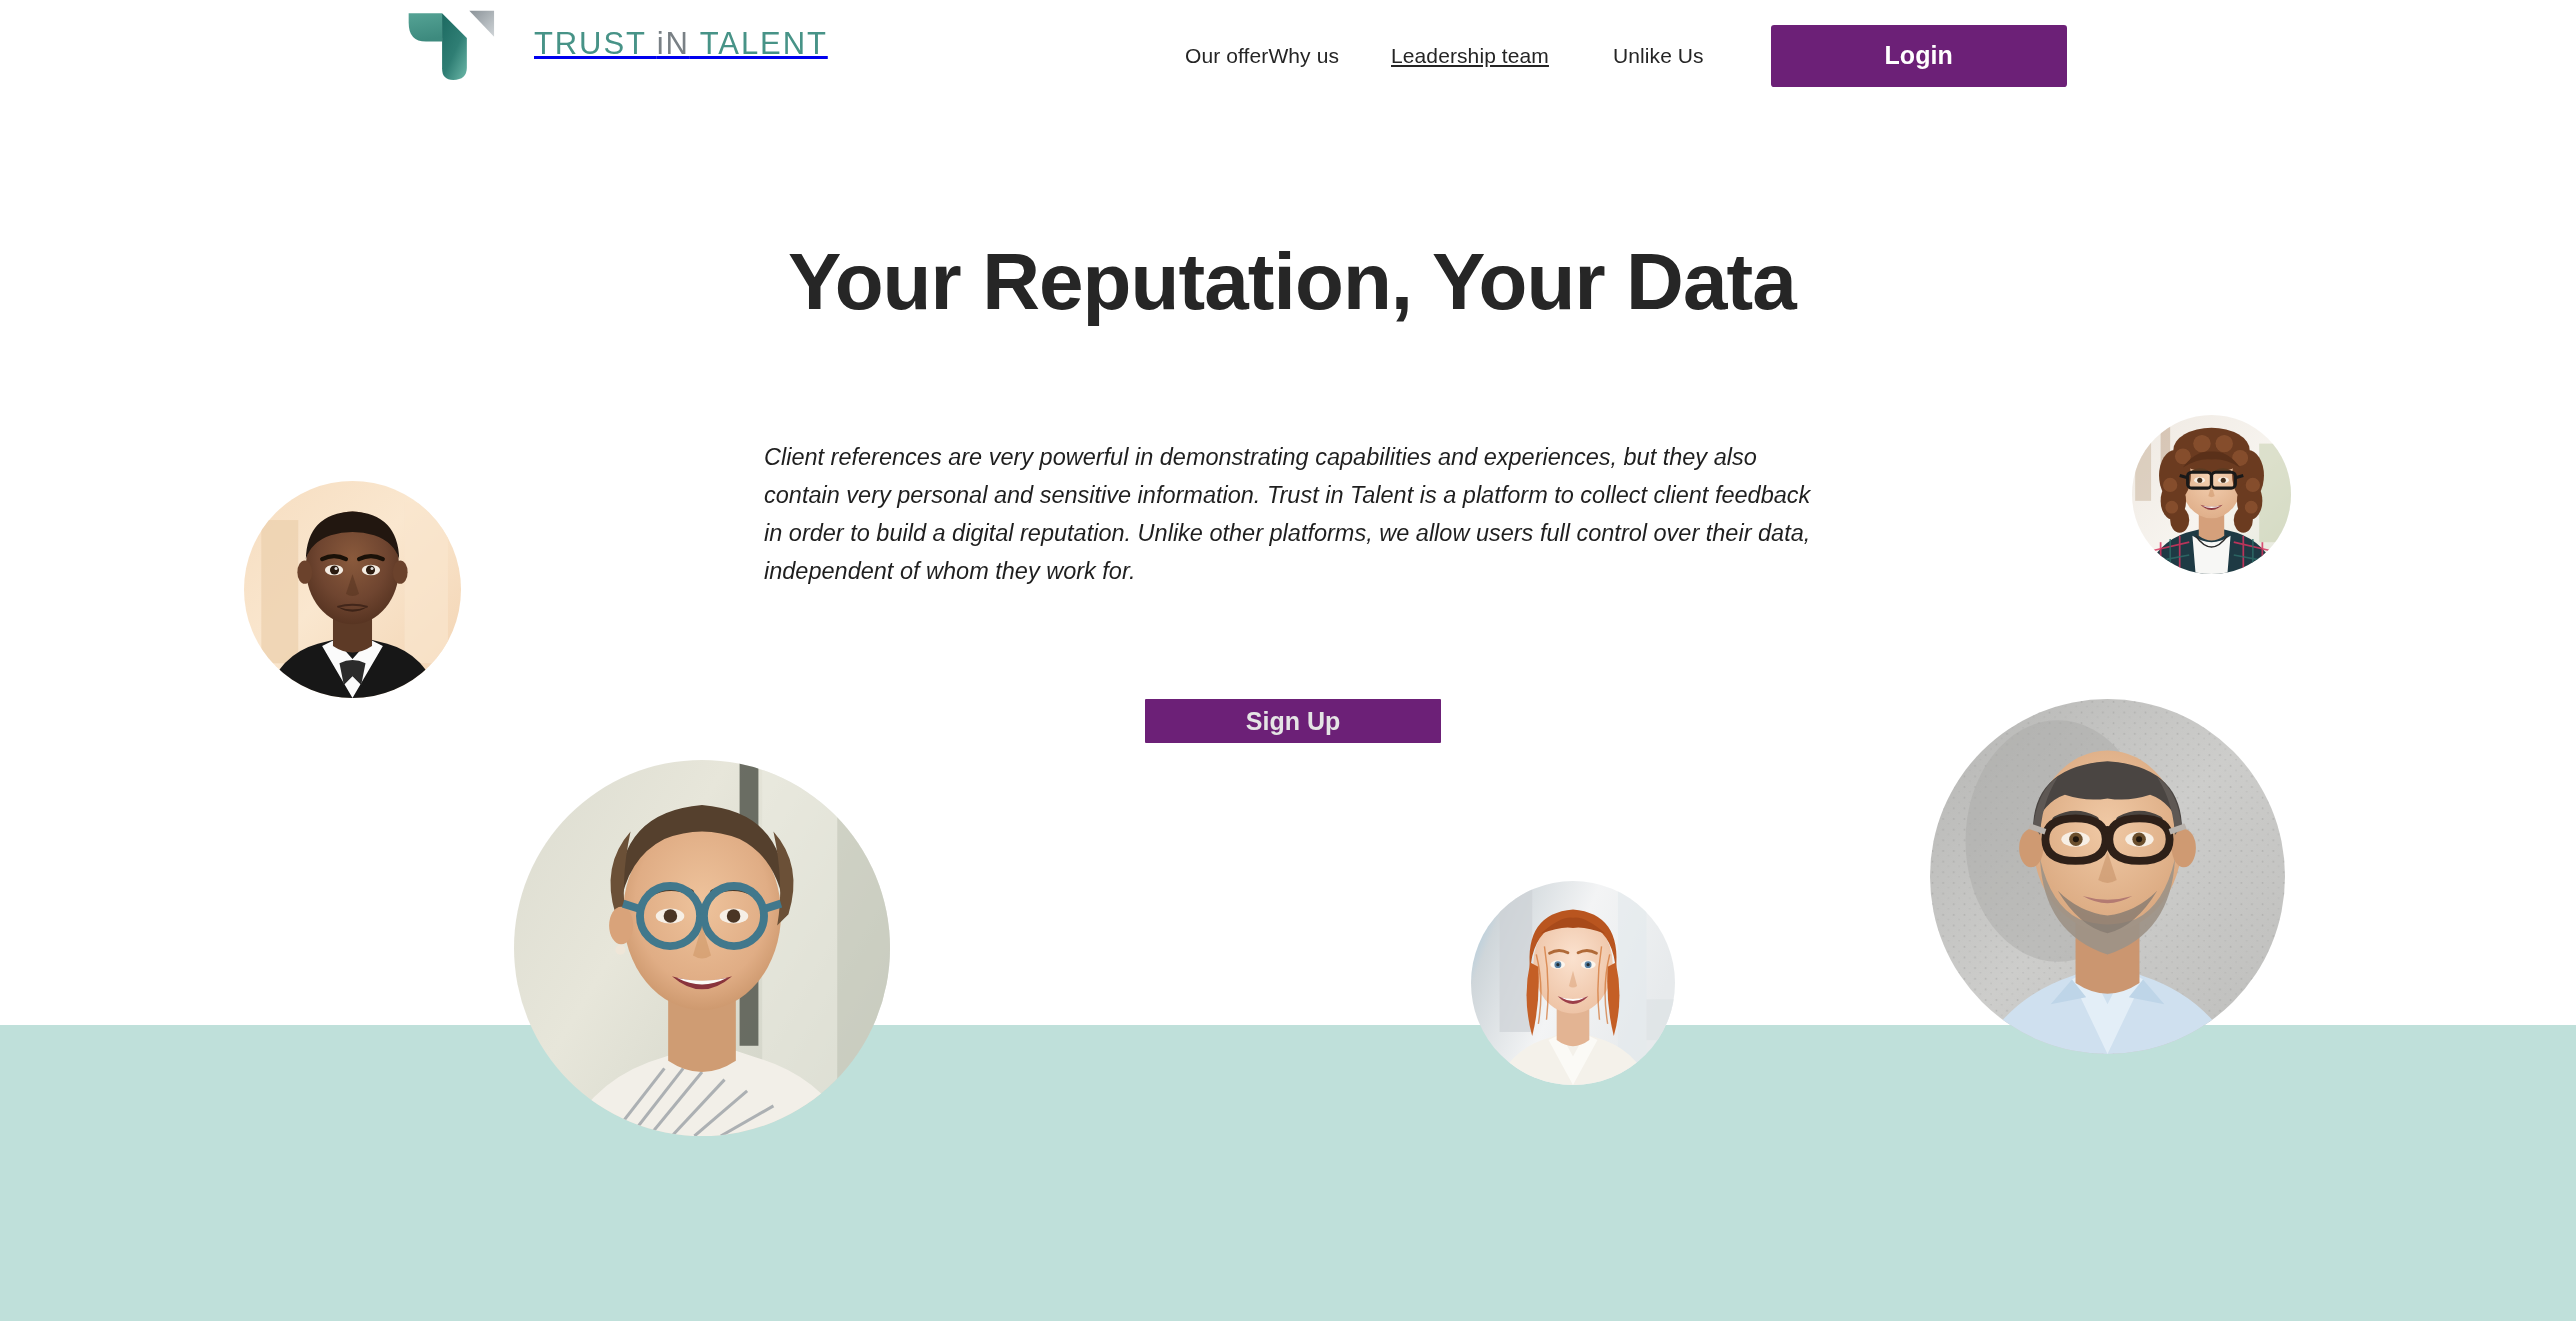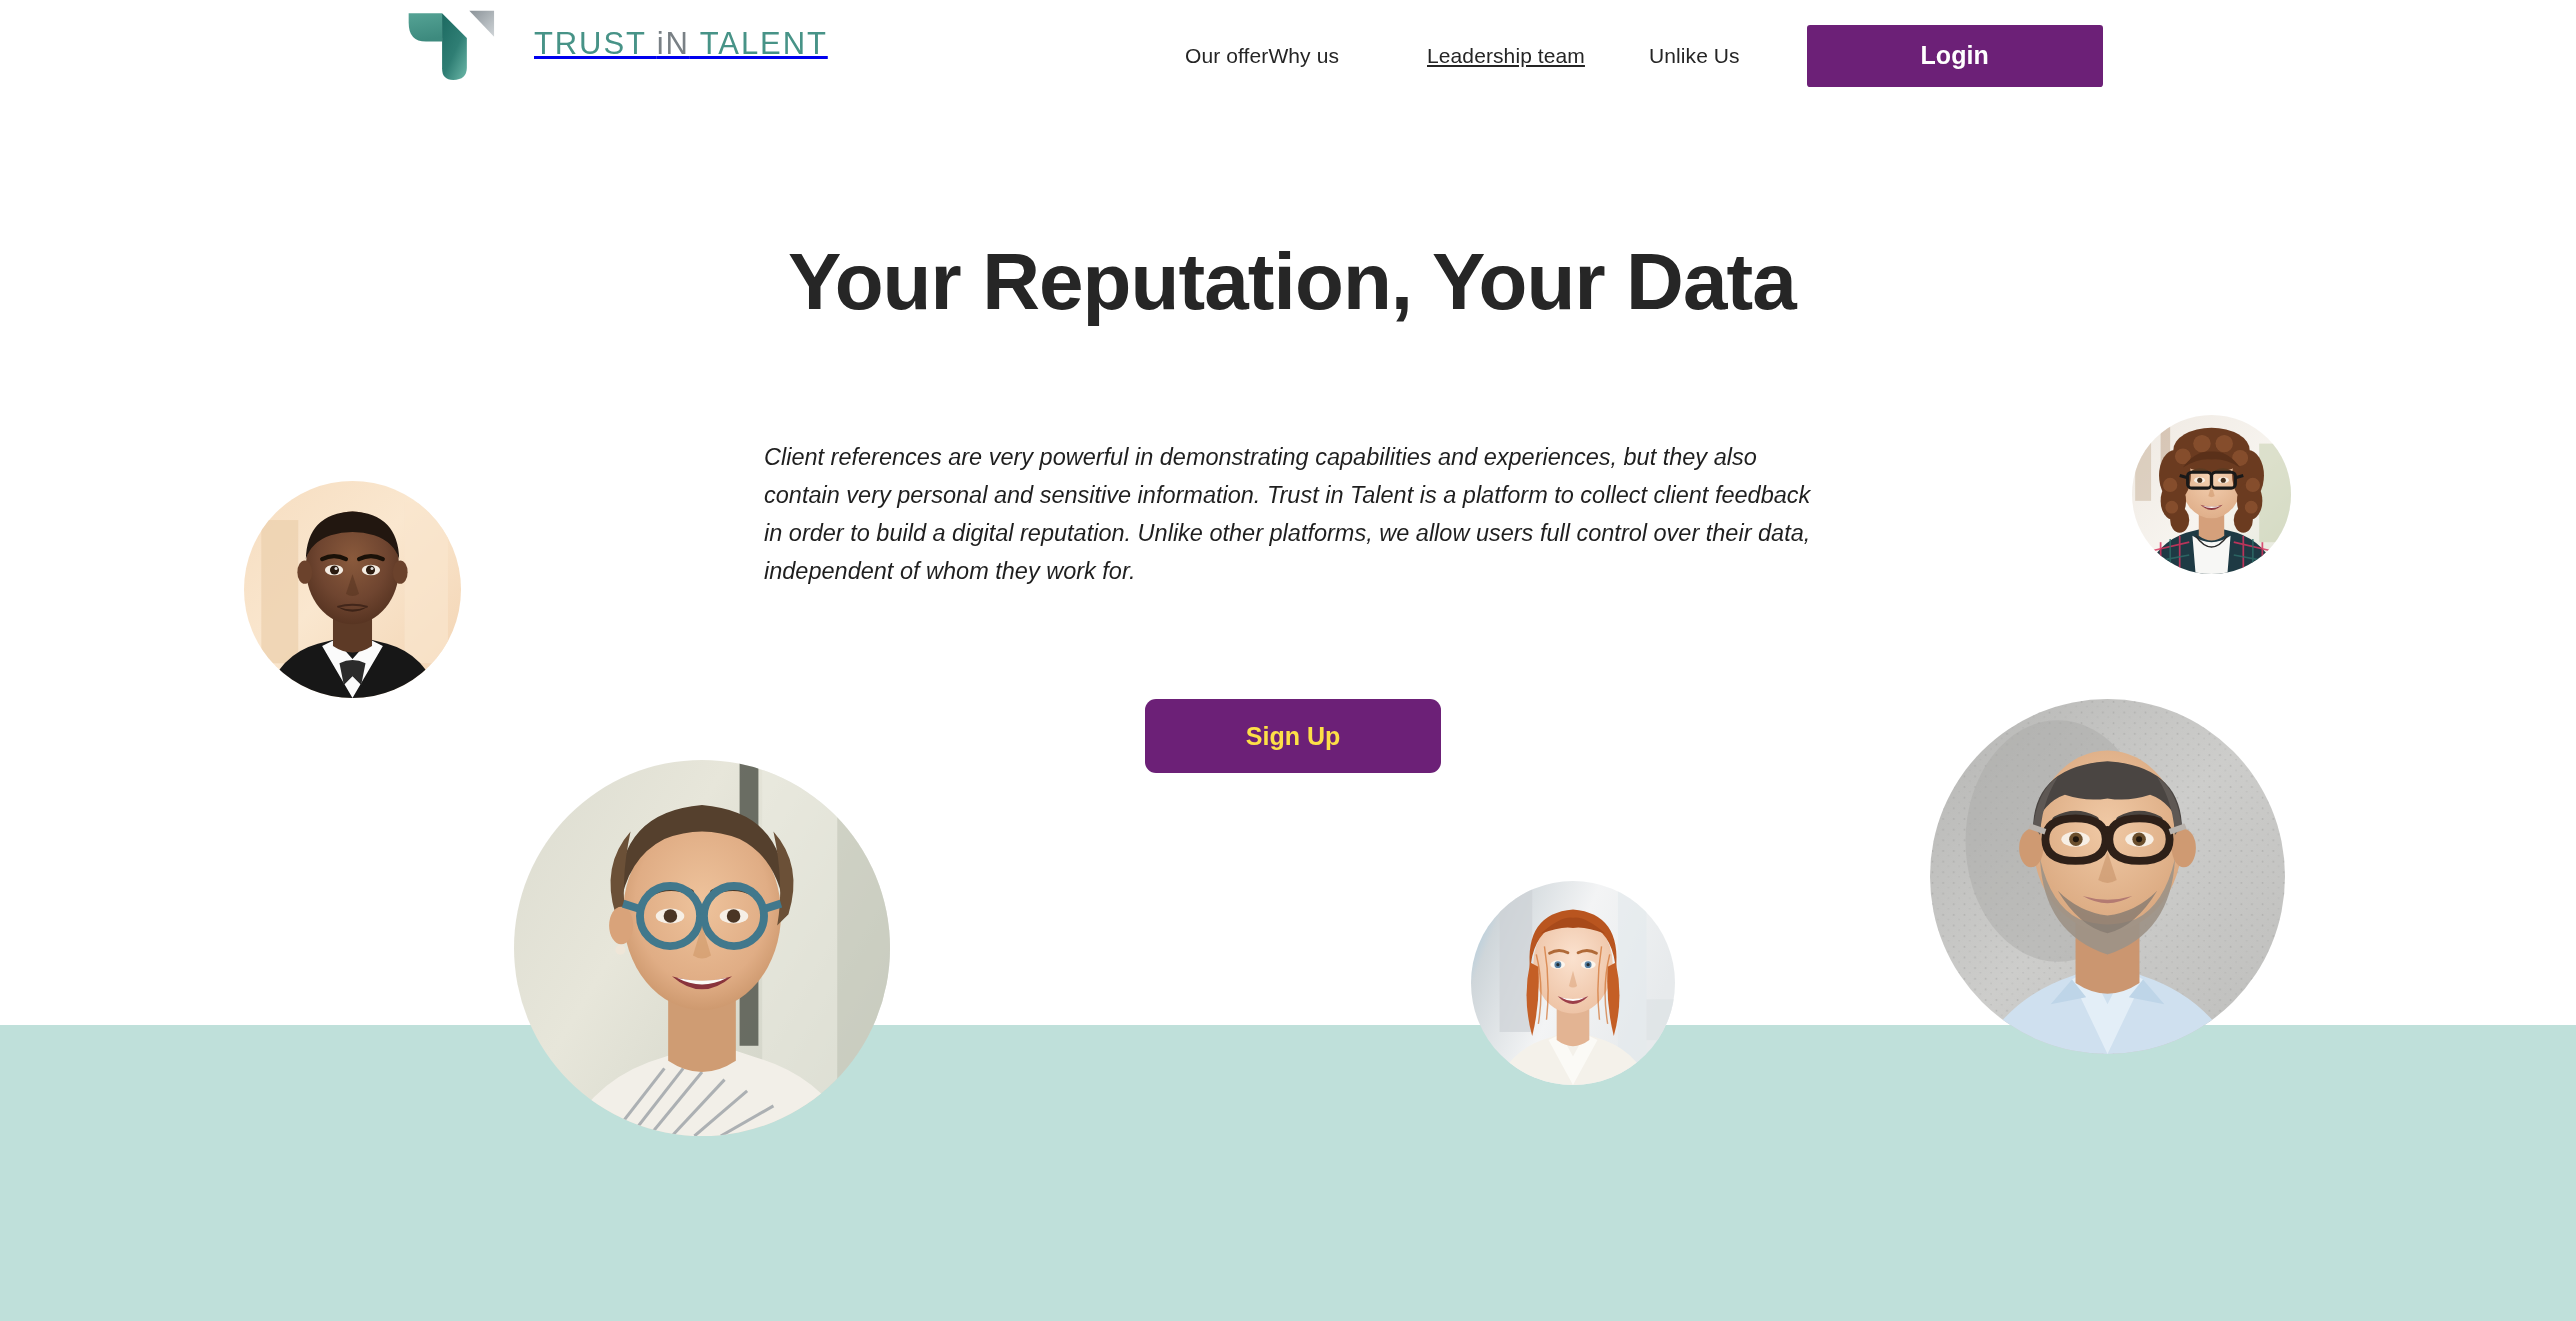--- a/index.html
+++ b/index.html
@@ -61,21 +61,21 @@
   }
   .nav-link{
     font-size:21px;
     color:#252525;
     text-decoration:none;
     white-space:nowrap;
     line-height:1;
     letter-spacing:0.1px;
   }
   .nav-gap-1{ }
-  .nav-gap-2{ margin-right:88px; }
+  .nav-gap-2{ margin-right:52px; }
   .nav-gap-3{ margin-right:64px;text-decoration:underline; }
   .nav-gap-4{ margin-right:67px; }
 
   .login-button{
     width:296px; height:62px;
     background:#6c2077;
     color:#ffffff;
     border:none;
     border-radius:3.1px;
     font-family:"Liberation Sans", sans-serif;
@@ -113,25 +113,25 @@
     text-align:left;
     font-size:23.5px;
     line-height:1.62;
     color:#1f1f1f;
     letter-spacing:0px;
     font-style:italic;
   }
   .signup-button{
     position:absolute;
     left:1141px; top:699px;
-    width:296px; height:74px;
+    width:296px; height:44px;
     background:#6c2077;
-    color:#fde047;
+    color:#e5e5e5;
     border:none;
-    border-radius:11px;
+    border-radius:1px;
     font-family:"Liberation Sans", sans-serif;
     font-size:25px;
     font-weight:700;
     cursor:pointer;
     display:flex; align-items:center; justify-content:center;
   }
 
   
   .portrait{
     position:absolute;

